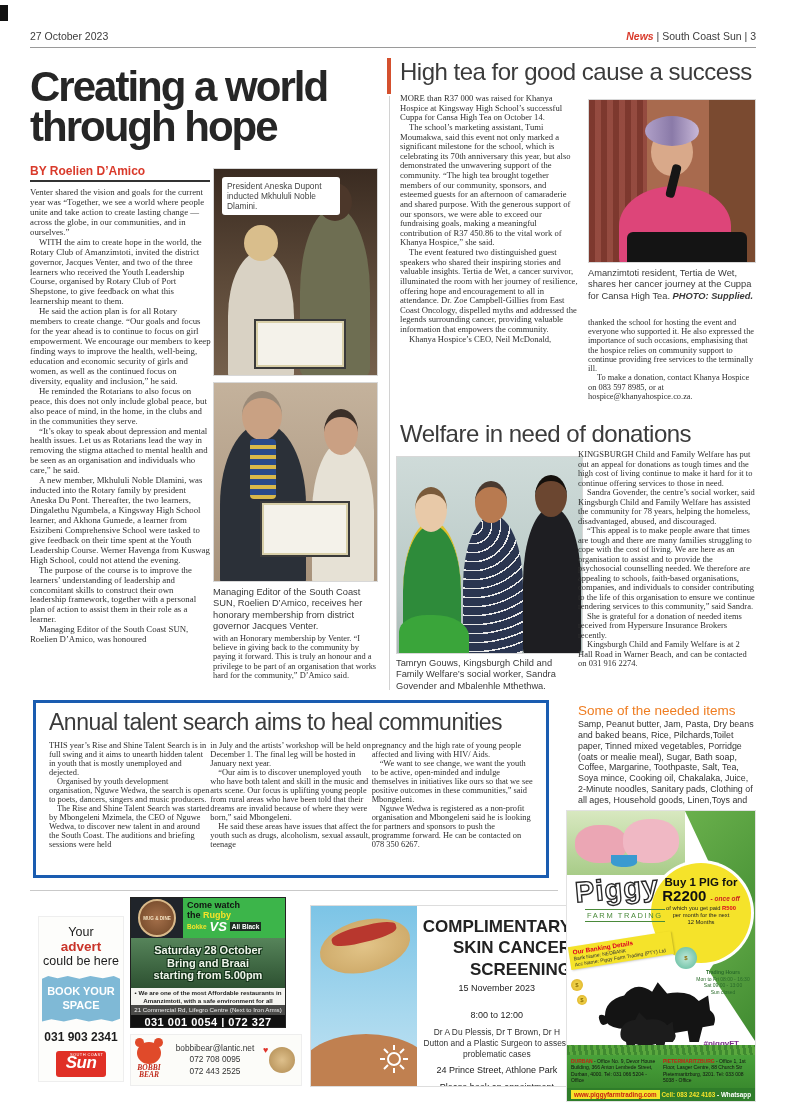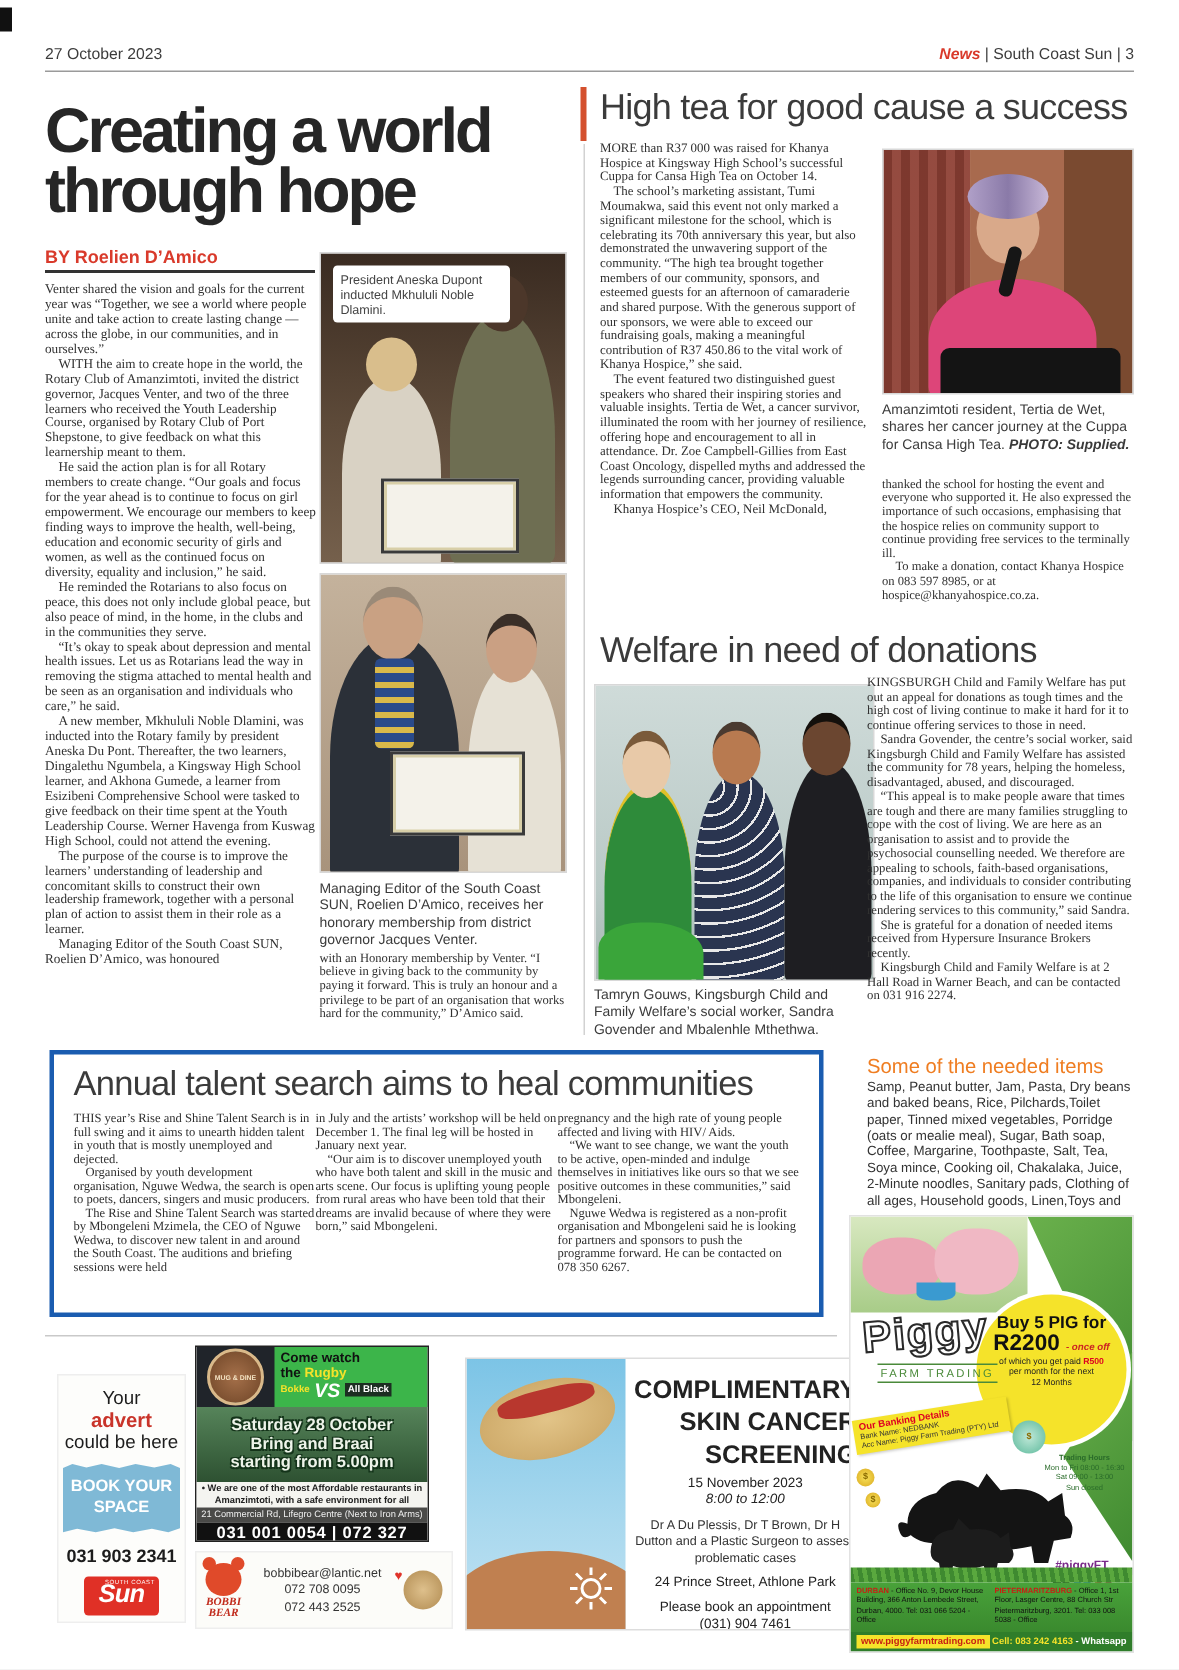--- a/index.html
+++ b/index.html
@@ -231,20 +231,21 @@
     <div class="h-sec" style="font-size:23px;">Annual talent search aims to heal communities</div>
     <div class="talent-cols">
       <div class="talent-col">
         <p>THIS year’s Rise and Shine Talent Search is in full swing and it aims to unearth hidden talent in youth that is mostly unemployed and dejected.</p>
         <p>Organised by youth development organisation, Nguwe Wedwa, the search is open to poets, dancers, singers and music producers.</p>
         <p>The Rise and Shine Talent Search was started by Mbongeleni Mzimela, the CEO of Nguwe Wedwa, to discover new talent in and around the South Coast. The auditions and briefing sessions were held</p>
       </div>
       <div class="talent-col">
         <p>in July and the artists’ workshop will be held on December 1. The final leg will be hosted in January next year.</p>
         <p>“Our aim is to discover unemployed youth who have both talent and skill in the music and arts scene. Our focus is uplifting young people from rural areas who have been told that their dreams are invalid because of where they were born,” said Mbongeleni.</p>
+        <p>He said these areas have issues that affect the youth such as drugs, alcoholism, sexual assault, teenage</p>
       </div>
       <div class="talent-col">
         <p>pregnancy and the high rate of young people affected and living with HIV/ Aids.</p>
         <p>“We want to see change, we want the youth to be active, open-minded and indulge themselves in initiatives like ours so that we see positive outcomes in these communities,” said Mbongeleni.</p>
         <p>Nguwe Wedwa is registered as a non-profit organisation and Mbongeleni said he is looking for partners and sponsors to push the programme forward. He can be contacted on 078 350 6267.</p>
       </div>
     </div>
   </div>
 
   <div class="abs rule-light" style="left:30px;top:890px;width:528px;"></div>
@@ -311,42 +312,42 @@
           <circle cx="17" cy="17" r="6"></circle>
           <path d="M17 3v5M17 26v5M3 17h5M26 17h5M7 7l4 4M23 23l4 4M27 7l-4 4M11 23l-4 4"></path>
         </g>
       </svg>
     </div>
     <div class="ic-panel">
       <div class="ic-t">COMPLIMENTARY</div>
       <div class="ic-t">SKIN CANCER</div>
       <div class="ic-t">SCREENING</div>
       <div class="ic-s" style="margin-top:3px;">15 November 2023</div>
-      <div class="ic-s" style="margin-top:0;font-style:italic;">8:00 to 12:00</div>
+      <div class="ic-s" style="margin-top:16px;">8:00 to 12:00</div>
       <div class="ic-doc">Dr A Du Plessis, Dr T Brown, Dr H Dutton and a Plastic Surgeon to assess  problematic cases</div>
       <div class="ic-s">24 Prince Street, Athlone Park</div>
       <div class="ic-s">Please book an appointment</div>
       <div class="ic-s" style="margin-top:0;">(031) 904 7461</div>
       <div class="ic-logo-row">
         <div class="ic-globe"></div>
         <div class="ic-brand">Intercare</div>
       </div>
     </div>
   </div>
 
   <div class="abs ad piggy" style="left:566px;top:810px;width:190px;height:292px;">
     <div class="pg-tri" style="right:0;top:0;width:70px;height:150px;clip-path:polygon(100% 0,0 0,100% 100%);"></div>
     <div class="pg-tri" style="right:0;top:90px;width:46px;height:140px;clip-path:polygon(100% 0,0 50%,100% 100%);"></div>
     <div class="pg-photo">
       <div class="pg-pig" style="left:8px;top:14px;width:52px;height:38px;"></div>
       <div class="pg-pig" style="left:56px;top:8px;width:56px;height:44px;background:#f0b8c4;"></div>
       <div class="pg-bowl" style="left:44px;top:44px;width:26px;height:12px;"></div>
     </div>
     <div class="pg-circle" style="right:4px;top:52px;">
-      <div class="pg-offer1">Buy 5 PIG for</div>
+      <div class="pg-offer1">Buy 1 PIG for</div>
       <div class="pg-offer2"><span>R2200</span> <i>- once off</i></div>
       <div class="pg-pay">
         <span>of which you get paid </span><b>R500</b><br>
         <span>per month  for the next</span><br>
         <span>12 Months</span>
       </div>
     </div>
     <div class="pg-brand" style="left:8px;top:62px;">Piggy</div>
     <div class="pg-brand-sub" style="left:18px;top:98px;">FARM TRADING</div>
     <div class="pg-ribbon" style="left:2px;top:128px;">

